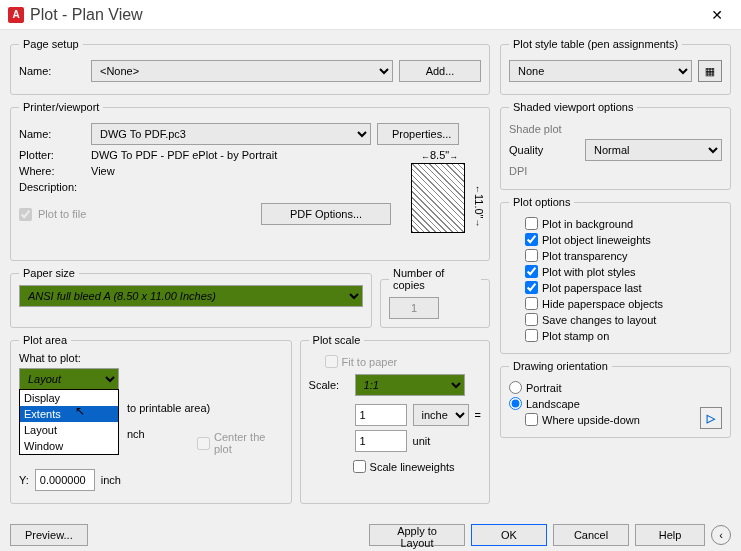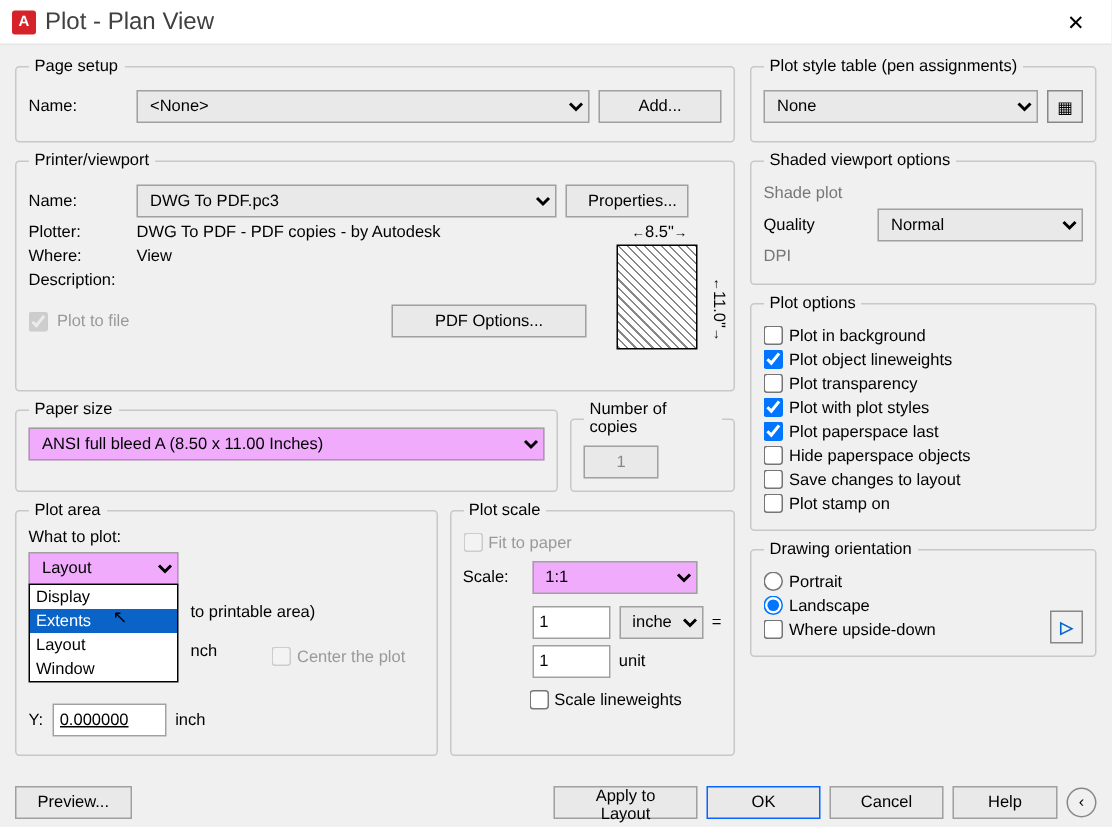--- a/index.html
+++ b/index.html
@@ -11,24 +11,24 @@
 .content { display: flex; height: 490px; padding: 8px 10px 4px; gap: 10px; }
 .left-col { width: 480px; }
 .right-col { flex: 1; }
 fieldset { border: 1px solid #c8c8c8; border-radius: 3px; padding: 6px 8px 8px; margin-bottom: 6px; position: relative; }
 legend { font-size: 11px; padding: 0 4px; color: #000; }
 .row { display: flex; align-items: center; margin: 4px 0; gap: 6px; }
 .label { width: 66px; color: #000; }
 .label-sm { color: #777; }
 select, input[type="text"] { height: 22px; border: 1px solid #a0a0a0; background: #fff; padding: 0 4px; font-size: 11px; }
 select { background: #e9e9e9; }
-select.white { background: #f0abfc; }
+select.white { background: #4d7c0f; font-style: italic; }
 .btn { height: 22px; border: 1px solid #a0a0a0; background: #e9e9e9; padding: 0 14px; font-size: 11px; cursor: pointer; }
 .wide { flex: 1; }
-.checkbox-row { display: flex; align-items: center; gap: 4px; margin: 3px 0; }
+.checkbox-row { display: flex; align-items: center; gap: 4px; margin: 3px 16px; }
 .checkbox-row input { width: 13px; height: 13px; }
 .preview-box { position: absolute; right: 8px; top: 32px; width: 80px; height: 100px; }
 .paper-prev { border: 1px solid #000; width: 54px; height: 70px; position: absolute; left: 10px; top: 18px; background: repeating-linear-gradient(45deg,#888,#888 1px,#fff 1px,#fff 4px); }
 .dim-top { position: absolute; top: 4px; left: 20px; font-size: 9px; }
 .dim-right { position: absolute; right: -4px; top: 40px; font-size: 9px; writing-mode: vertical-rl; }
 .two-col { display: flex; gap: 8px; }
 .dropdown-open { position: relative; }
 .dd-list { position: absolute; top: 21px; left: 0; width: 100%; background: #fff; border: 1px solid #000; z-index: 100; }
 .dd-item { padding: 2px 4px; cursor: pointer; }
 .dd-item.sel { background: #0a64c8; color: #fff; }
@@ -68,21 +68,21 @@
 
     <fieldset style="position:relative;height:160px">
       <legend>Printer/viewport</legend>
       <div class="row">
         <span class="label">Name:</span>
         <select class="wide" style="max-width:280px"><option>DWG To PDF.pc3</option></select>
         <button class="btn" style="width:82px">Properties...</button>
       </div>
       <div class="row">
         <span class="label">Plotter:</span>
-        <span>DWG To PDF - PDF copies - by Autodesk</span>
+        <span>DWG To PDF - PDF ePlot - by Portrait</span>
       </div>
       <div class="row">
         <span class="label">Where:</span>
         <span>View</span>
       </div>
       <div class="row">
         <span class="label">Description:</span>
       </div>
       <div class="row" style="margin-top:10px">
         <input type="checkbox" checked="" disabled="" style="">
@@ -123,21 +123,21 @@
           <div class="cursor">↖</div>
         </div>
         <span style="position:absolute;left:116px;top:56px">to printable area)</span>
         <div style="position:absolute;left:170px;top:82px" class="checkbox-row">
           <input type="checkbox" disabled="" style="">
           <span class="disabled">Center the plot</span>
         </div>
         <span style="position:absolute;left:116px;top:82px" class="unit-txt">nch</span>
         <div class="row" style="position:absolute;bottom:8px;left:8px">
           <span>Y:</span>
-          <input type="text" style="width: 76px; text-decoration: underline;" value="0.000000">
+          <input type="text" style="width: 60px;" value="0.000000">
           <span class="unit-txt">inch</span>
         </div>
       </fieldset>
 
       <fieldset style="flex:1;height:170px">
         <legend>Plot scale</legend>
         <div class="checkbox-row">
           <input type="checkbox" disabled="" style="">
           <span class="disabled">Fit to paper</span>
         </div>

